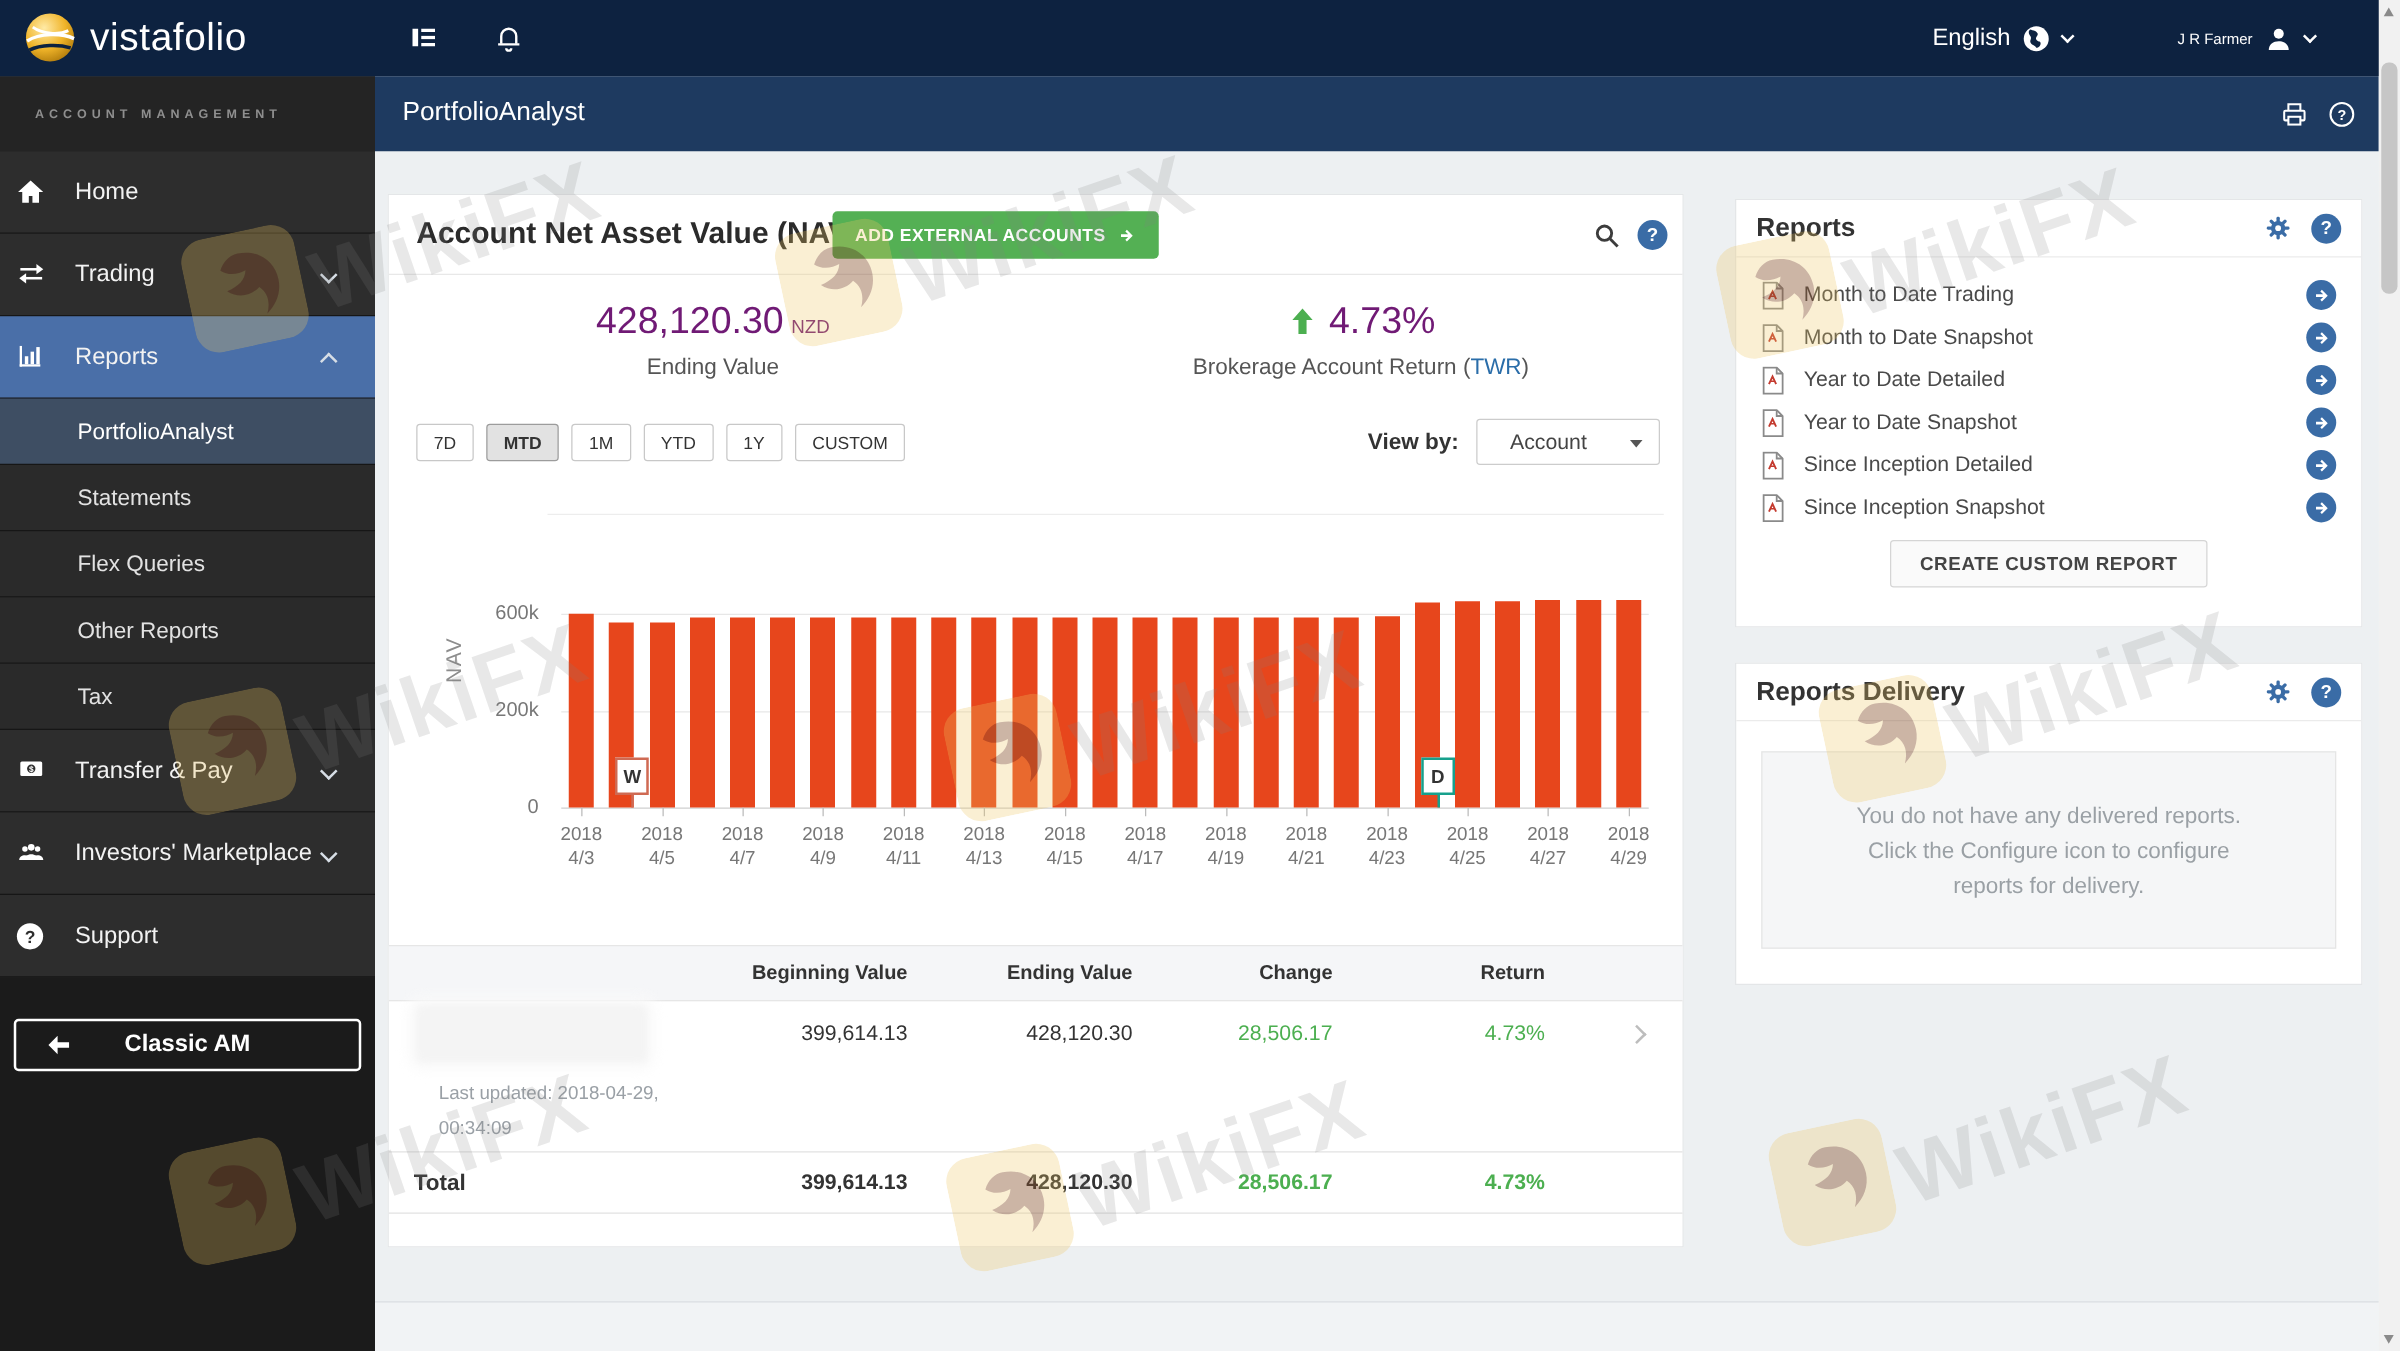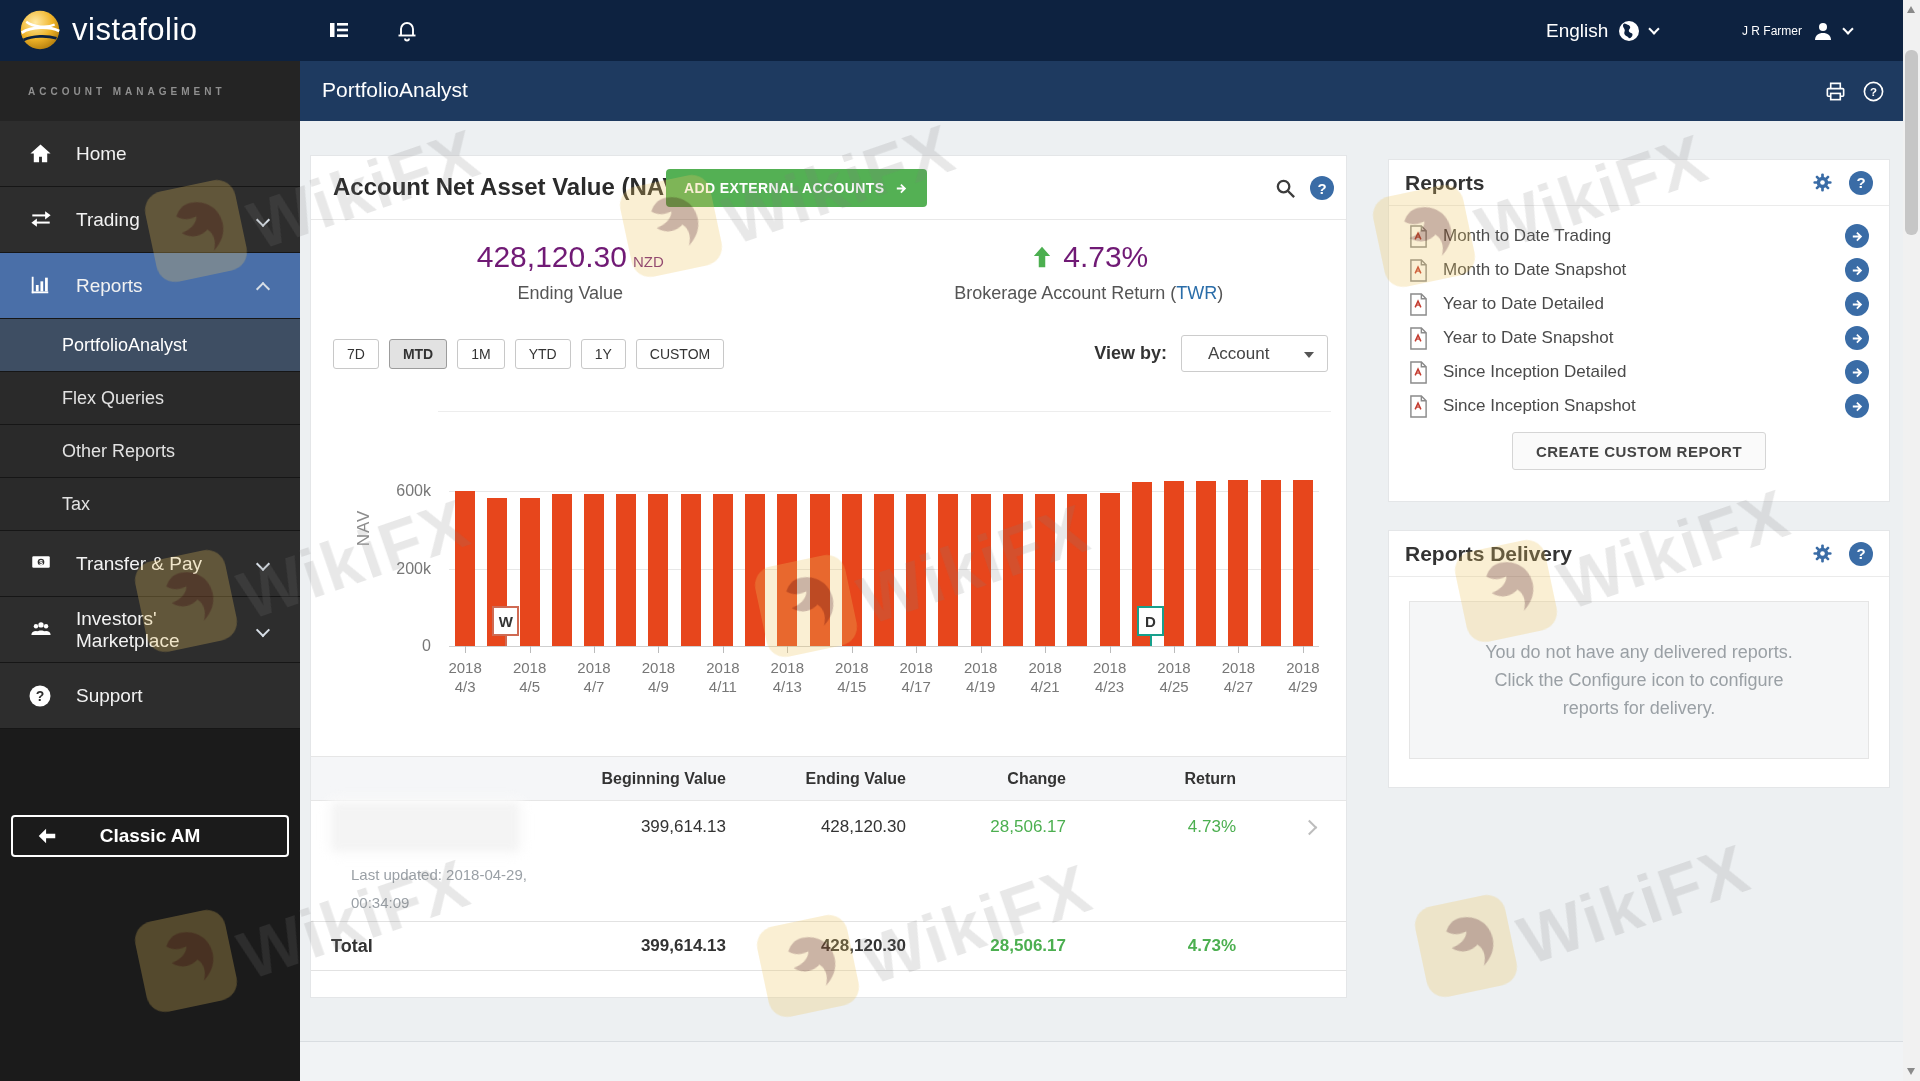--- a/index.html
+++ b/index.html
@@ -20,21 +20,21 @@
   #lang-menu { left:1546px; }
   #user-menu { left:1742px; font-size:12px; }
   .chev-sm { width:8px; height:8px; border-right:2px solid #fff; border-bottom:2px solid #fff; transform:rotate(45deg); margin-top:-4px; }
   .ticon { width:24px; height:24px; display:inline-block; }
 
   
   #sidebar { position:absolute; left:0; top:61px; width:300px; height:1020px; background:#1b1b1b; z-index:10; }
   .side-top { height:60px; background:#242424; display:flex; align-items:center; padding-left:28px; }
   .side-top span { color:#8f8f8f; font-size:10px; font-weight:700; letter-spacing:4px; }
   .side-item { height:66px; background:#2d2d2d; border-bottom:1px solid #161616; display:flex; align-items:center;
-               padding-left:28px; color:#f2f2f2; font-size:19px; cursor:pointer; }
+               padding-left:12px; color:#f2f2f2; font-size:19px; cursor:pointer; }
   .side-item .sicon { width:26px; height:24px; margin-right:22px; flex:0 0 26px; }
   .side-item.active { background:#4a6fa8; }
   .side-chev { width:10px; height:10px; border-right:2px solid #d7dee6; border-bottom:2px solid #d7dee6;
                margin-left:auto; margin-right:32px; }
   .side-chev.down { transform:rotate(45deg); }
   .side-chev.up { transform:rotate(-135deg); margin-top:6px; }
   .sub-item { height:53px; background:#2a2a2a; border-bottom:1px solid #161616; display:flex; align-items:center;
               padding-left:62px; color:#e2e2e2; font-size:18px; cursor:pointer; }
   .sub-item.active { background:#3e4e63; color:#fff; }
   #classic-btn { position:absolute; left:11px; top:754px; width:278px; height:42px; border:2px solid #fff; border-radius:4px;
@@ -235,20 +235,23 @@
               <rect x="3" y="19" width="18" height="2"></rect>
               <rect x="7.5" y="12" width="3" height="7"></rect>
               <rect x="12.5" y="8" width="3" height="11"></rect>
               <rect x="17.5" y="4" width="3" height="15"></rect>
             </svg></span>
           <span>Reports</span>
           <span class="side-chev up"></span>
         </div>
         <div class="sub-item active">
           <span>PortfolioAnalyst</span>
+        </div>
+        <div class="sub-item">
+          <span>Statements</span>
         </div>
         <div class="sub-item">
           <span>Flex Queries</span>
         </div>
         <div class="sub-item">
           <span>Other Reports</span>
         </div>
         <div class="sub-item">
           <span>Tax</span>
         </div>

